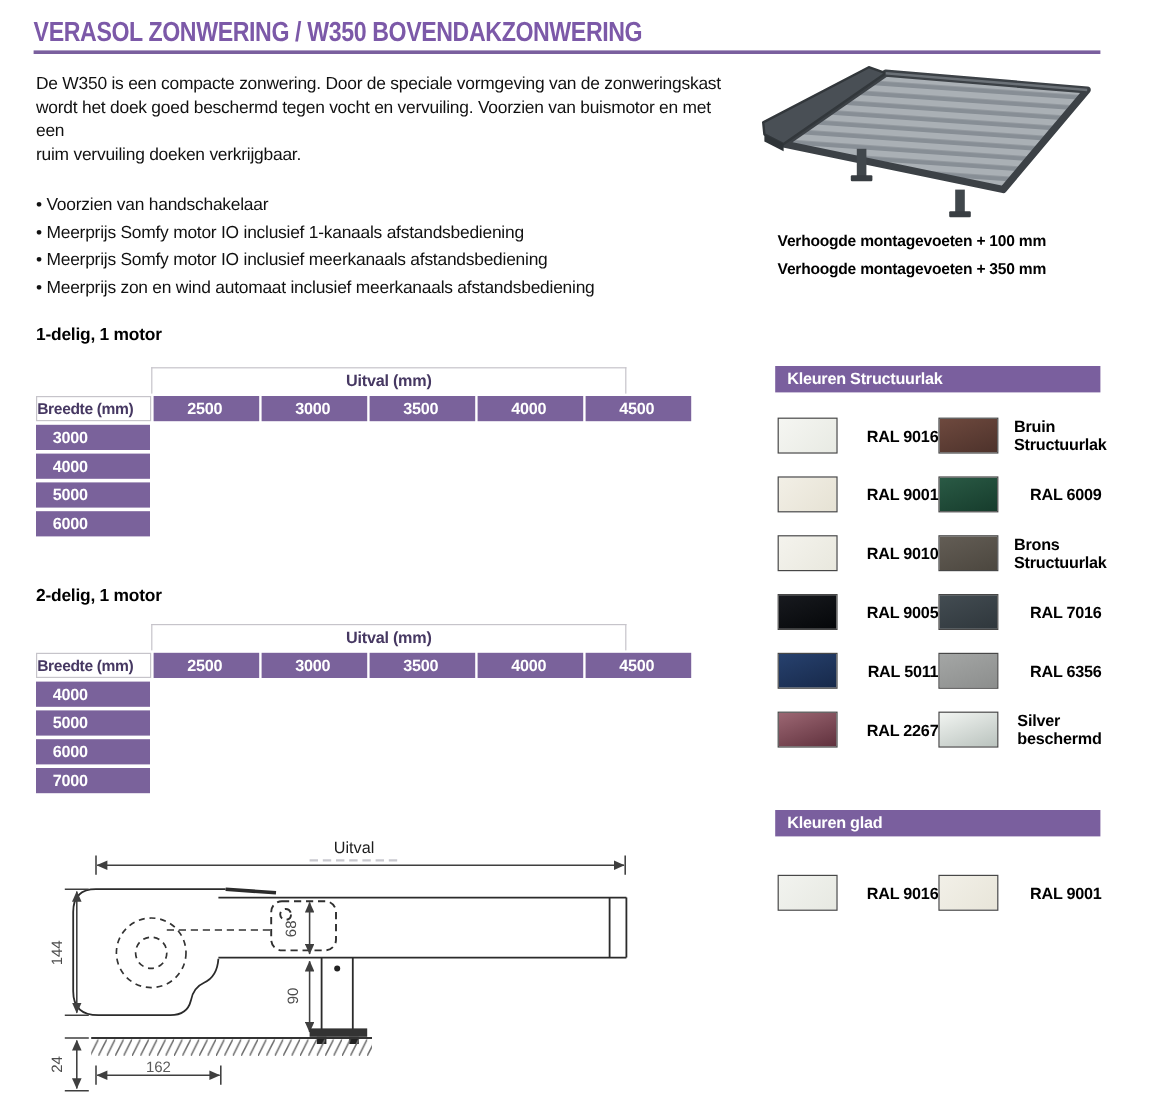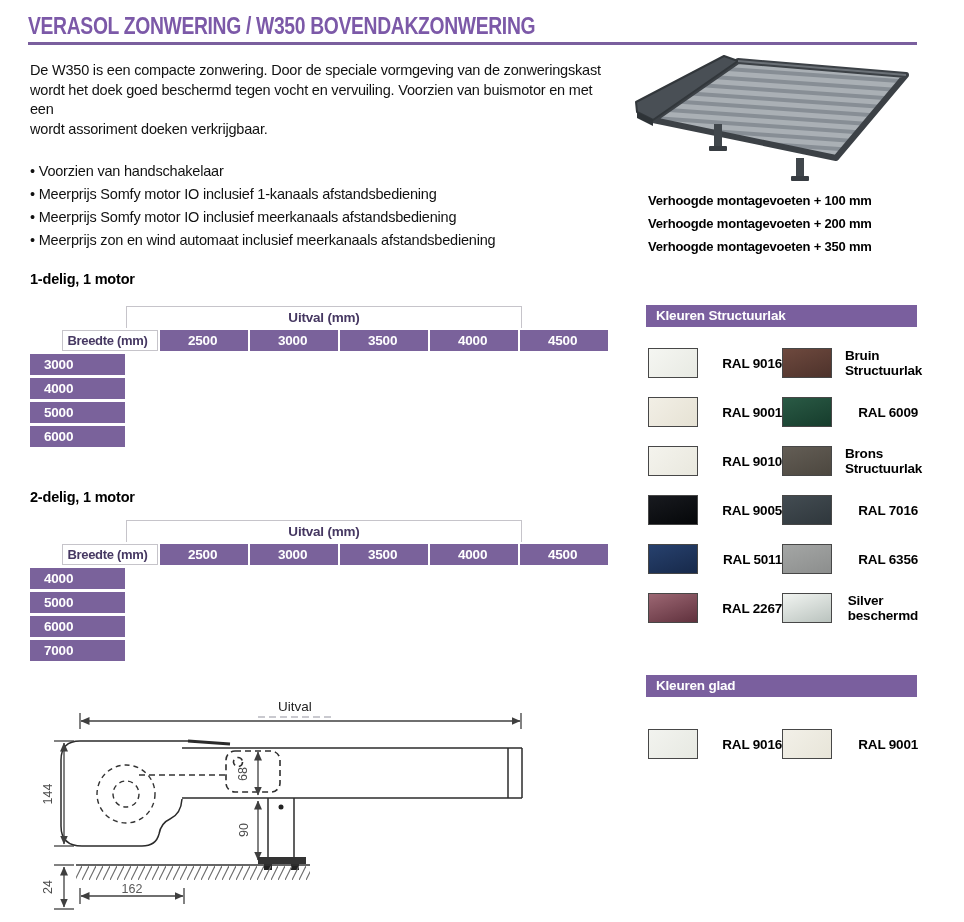--- a/index.html
+++ b/index.html
@@ -28,21 +28,21 @@
   .size-table { position:absolute; left:30px; }
   .t-span-row { display:flex; }
   .t-corner { width:96px; }
   .t-span {
     width:396px; height:22px; background:#fff; border:1px solid #c6c4ca; border-bottom:none;
     color:#463862; font-weight:700; font-size:13.5px; text-align:center; line-height:22px; letter-spacing:-0.2px;
   }
   .t-head-row { display:flex; margin-top:2px; }
   .t-rowhead {
     width:96px; height:21px; background:#fff; border:1px solid #c6c4ca;
-    color:#463862; font-weight:700; font-size:13px; text-align:center; padding-right:5px; line-height:19px; letter-spacing:-0.3px;margin-left:32px;
+    color:#463862; font-weight:700; font-size:13px; text-align:left; padding-right:5px; line-height:19px; letter-spacing:-0.3px;
   }
   .t-col {
     width:88px; height:21px; background:#7a629b; color:#fff; font-weight:700; font-size:13.5px;
     padding-left:28px; line-height:21px; margin-left:2px; letter-spacing:-0.2px;
   }
   .t-body .t-rowlabel {
     width:95px; height:21px; background:#7a629b; color:#fff; font-weight:700; font-size:13.5px;
     padding-left:14px; line-height:21px; margin-top:3px; letter-spacing:-0.2px;
   }
 
@@ -71,21 +71,21 @@
 </style>
 </head>
 <body>
 
 <h1 class="page-title">VERASOL ZONWERING / W350 BOVENDAKZONWERING</h1>
 <div class="title-rule"></div>
 
 <div class="intro">
   <div>De W350 is een compacte zonwering. Door de speciale vormgeving van de zonweringskast</div>
   <div>wordt het doek goed beschermd tegen vocht en vervuiling. Voorzien van buismotor en met een</div>
-  <div>wordt assoriment doeken verkrijgbaar.</div>
+  <div>ruim vervuiling doeken verkrijgbaar.</div>
 </div>
 
 <ul class="bullets">
   <li>Voorzien van handschakelaar</li>
   <li>Meerprijs Somfy motor IO inclusief 1-kanaals afstandsbediening</li>
   <li>Meerprijs Somfy motor IO inclusief meerkanaals afstandsbediening</li>
   <li>Meerprijs zon en wind automaat inclusief meerkanaals afstandsbediening</li>
 </ul>
 
 <div class="tbl-heading" style="top:271px;">1-delig, 1 motor</div>
@@ -148,21 +148,20 @@
   <rect x="86" y="78" width="8" height="24" fill="#41474c"></rect>
   <rect x="81" y="100" width="18" height="5" rx="1" fill="#383d42"></rect>
   <rect x="168" y="112" width="8" height="20" fill="#41474c"></rect>
   <rect x="163" y="130" width="18" height="5" rx="1" fill="#383d42"></rect>
 
   <line x1="110" y1="15" x2="278" y2="29" stroke="#6b7177" stroke-width="2"></line>
 </svg>
 
 <div class="notes">
   <div>Verhoogde montagevoeten + 100 mm</div>
-  <div>Verhoogde montagevoeten + 200 mm</div>
   <div>Verhoogde montagevoeten + 350 mm</div>
 </div>
 
 <div class="section-bar bar-structuurlak">Kleuren Structuurlak</div>
 
 <div class="swatch-grid">
   <div class="sw-row">
     <div class="sw-cell">
       <div class="swatch" style="background: linear-gradient(135deg, rgb(245, 246, 242), rgb(232, 234, 227));"></div>
       <div class="sw-label">RAL 9016</div>

